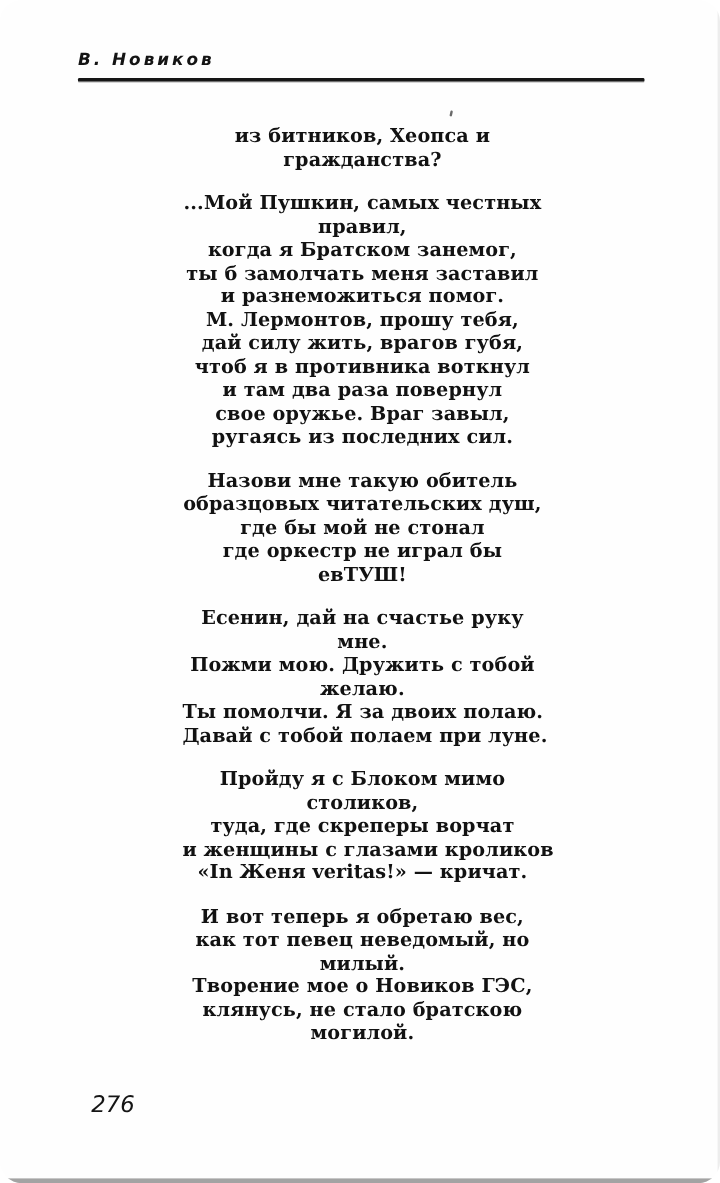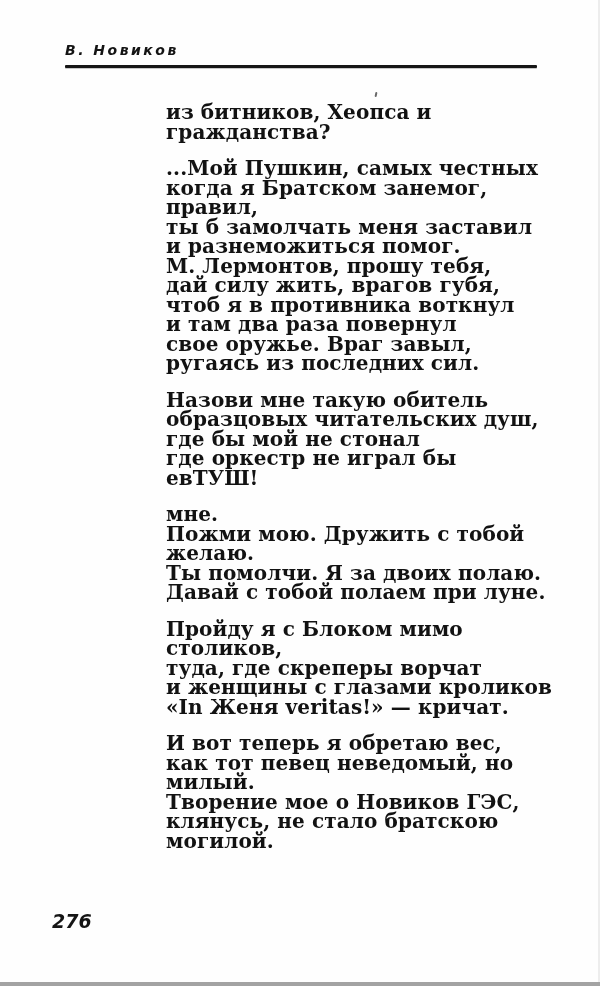--- a/index.html
+++ b/index.html
@@ -8,20 +8,21 @@
     background: #ffffff;
   }
   .page {
     position: relative;
     width: 600px;
     height: 986px;
     background: #fefefe;
     overflow: hidden;
     font-family: "DejaVu Serif", serif;
     color: #121212;
+    border-radius: 18px;
   }
   
   .page-bottom-edge {
     position: absolute;
     left: 0;
     bottom: 0;
     width: 100%;
     height: 4px;
     background: #a3a3a3;
   }
@@ -50,42 +51,43 @@
     left: 65px;
     top: 65px;
     width: 472px;
     height: 3px;
     background: #161616;
     border-radius: 1px;
     box-shadow: 0 1px 0 rgba(40,40,40,0.25);
   }
   .poem {
     position: absolute;
-    left: 166px;
+    left: 152px;
     top: 103px;
     width: 300px;
-    font-size: 20px;
+    font-size: 16px;
     font-weight: bold;
     line-height: 19.5px;
     letter-spacing: 0.1px;
+    text-align: center;
   }
   .stanza {
     margin: 0 0 17px 0;
     padding: 0;
   }
   .poem-line {
     display: block;
     white-space: nowrap;
   }
   .page-number {
     position: absolute;
-    left: 52px;
+    left: 76px;
     top: 910px;
     font-family: "DejaVu Sans", sans-serif;
-    font-weight: bold;
+    font-weight: normal;
     font-style: italic;
     font-size: 19px;
     color: #151515;
   }
   .scan-speck {
     position: absolute;
     left: 375px;
     top: 92px;
     width: 2px;
     height: 5px;
@@ -105,39 +107,40 @@
 
   <div class="scan-speck"></div>
 
   <div class="poem">
       <p class="stanza">
         <span class="poem-line">из битников, Хеопса и</span>
         <span class="poem-line">гражданства?</span>
       </p>
       <p class="stanza">
         <span class="poem-line">...Мой Пушкин, самых честных</span>
+        <span class="poem-line">правил,</span>
         <span class="poem-line">когда я Братском занемог,</span>
-        <span class="poem-line">правил,</span>
         <span class="poem-line">ты б замолчать меня заставил</span>
         <span class="poem-line">и разнеможиться помог.</span>
         <span class="poem-line">М. Лермонтов, прошу тебя,</span>
         <span class="poem-line">дай силу жить, врагов губя,</span>
         <span class="poem-line">чтоб я в противника воткнул</span>
         <span class="poem-line">и там два раза повернул</span>
         <span class="poem-line">свое оружье. Враг завыл,</span>
         <span class="poem-line">ругаясь из последних сил.</span>
       </p>
       <p class="stanza">
         <span class="poem-line">Назови мне такую обитель</span>
         <span class="poem-line">образцовых читательских душ,</span>
         <span class="poem-line">где бы мой не стонал</span>
         <span class="poem-line">где оркестр не играл бы</span>
         <span class="poem-line">евТУШ!</span>
       </p>
       <p class="stanza">
+        <span class="poem-line">Есенин, дай на счастье руку</span>
         <span class="poem-line">мне.</span>
         <span class="poem-line">Пожми мою. Дружить с тобой</span>
         <span class="poem-line">желаю.</span>
         <span class="poem-line">Ты помолчи. Я за двоих полаю.</span>
         <span class="poem-line">Давай с тобой полаем при луне.</span>
       </p>
       <p class="stanza">
         <span class="poem-line">Пройду я с Блоком мимо</span>
         <span class="poem-line">столиков,</span>
         <span class="poem-line">туда, где скреперы ворчат</span>

